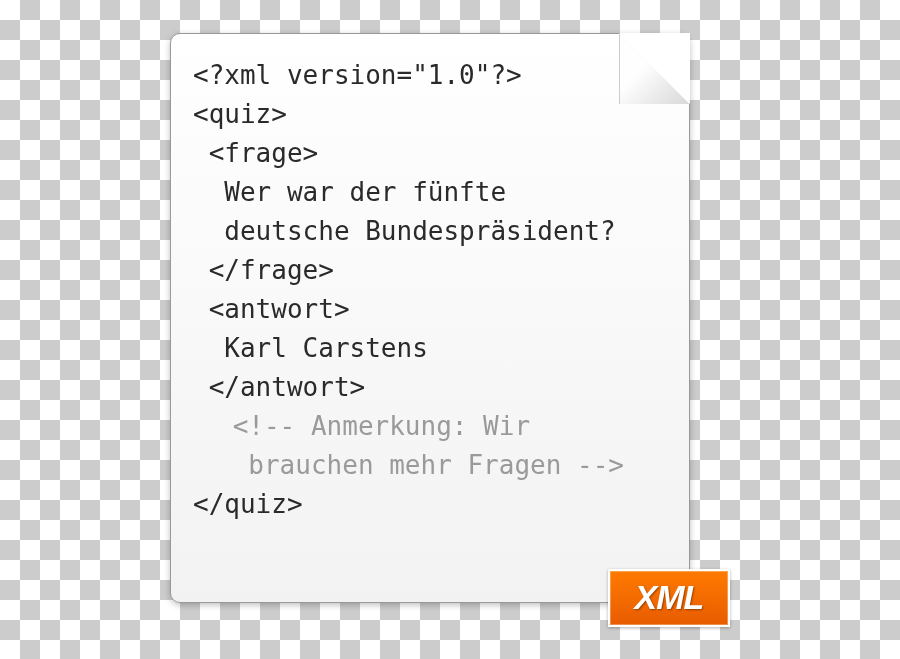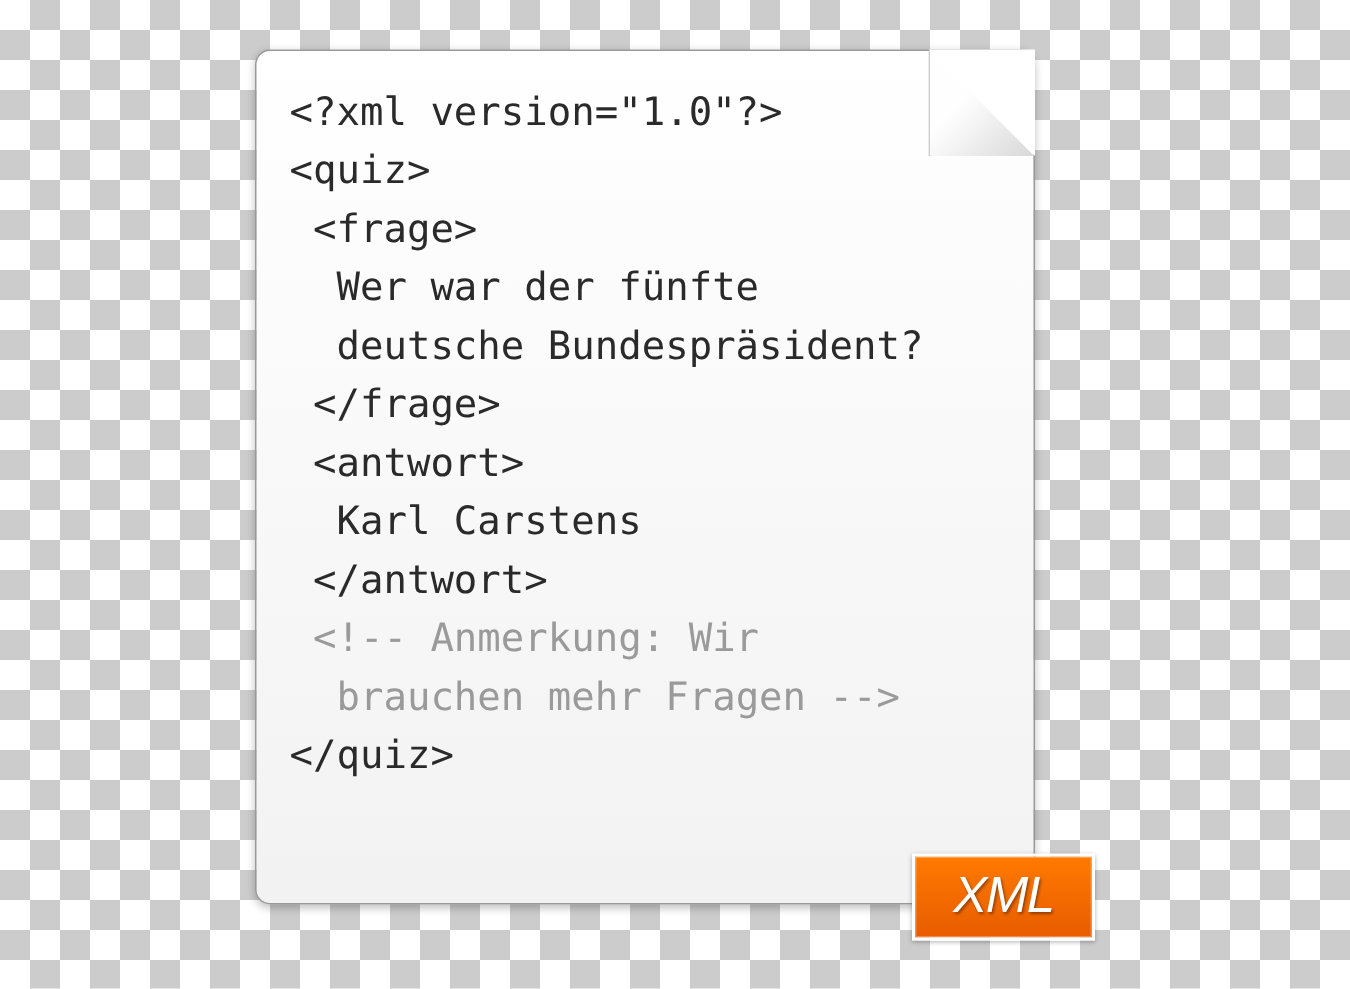--- a/index.html
+++ b/index.html
@@ -80,38 +80,39 @@
       border-bottom-left-radius: 2px;
     }
     .code {
       font-size: 26px;
       line-height: 1.5;
       color: #2a2a2a;
       white-space: pre;
     }
     .code .comment {
       color: #9a9a9a;
+      margin-left: 24px;
     }
     .badge {
       position: absolute;
       bottom: 0;
       right: 0;
       width: 118px;
       height: 54px;
       background: linear-gradient(to bottom, #ff7a00 0%, #e85c00 100%);
       border: 2px solid #fff;
       box-shadow: inset 0 0 0 1px rgba(255,255,255,0.3), 0 1px 3px rgba(0,0,0,0.3);
       display: flex;
       align-items: center;
       justify-content: center;
       z-index: 10;
     }
     .badge-text {
       font-family: Arial, Helvetica, sans-serif;
-      font-weight: 400;
+      font-weight: 700;
       font-size: 34px;
       font-style: italic;
       color: #fff;
       letter-spacing: -1px;
       text-shadow: 1px 1px 2px rgba(0,0,0,0.4);
     }
   </style>
 </head>
 <body>
 

